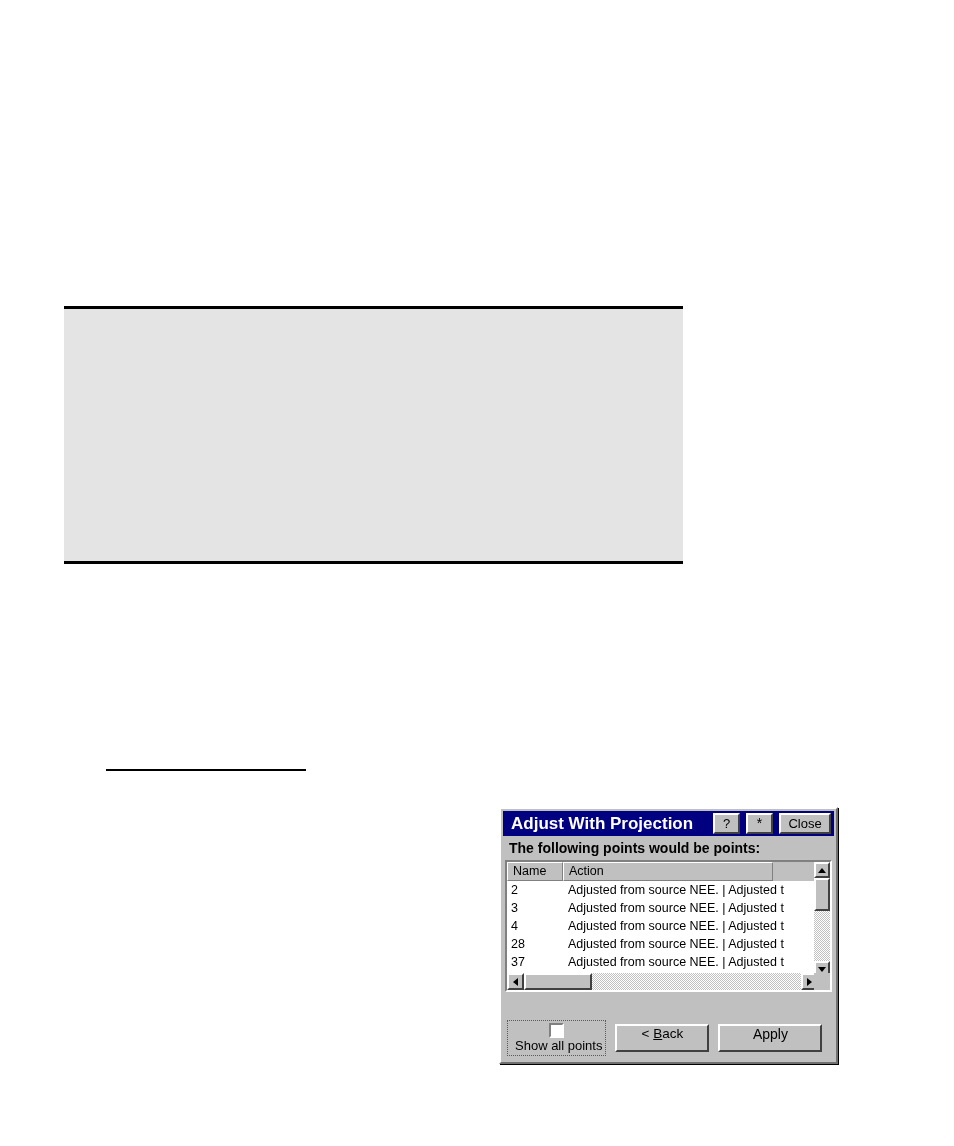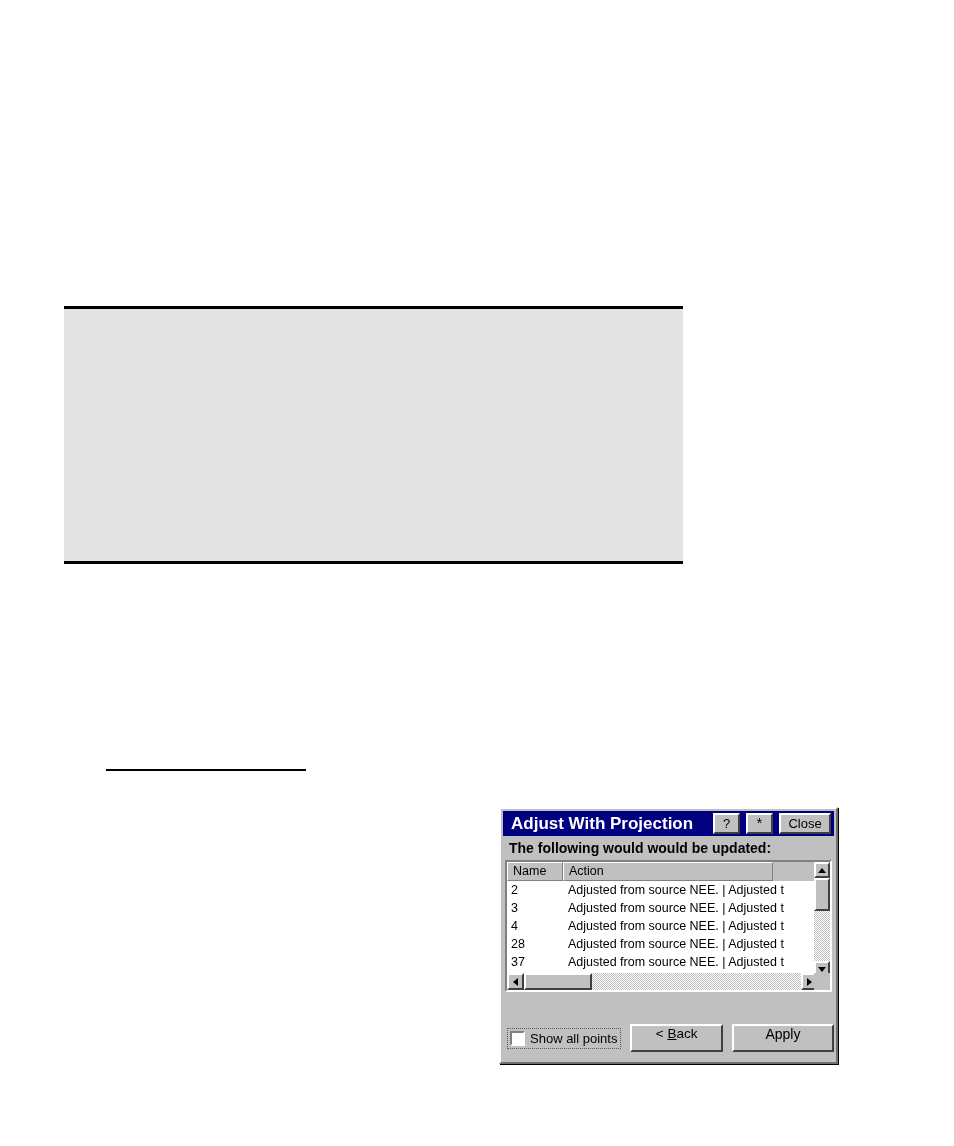--- a/index.html
+++ b/index.html
@@ -328,20 +328,21 @@
     display: flex;
     align-items: center;
   }
   .checkbox-wrap {
     display: flex;
     align-items: center;
     margin-left: 4px;
     padding: 2px 3px 2px 2px;
     border: 1px dotted #5a5a5a;
     cursor: default;
+    flex-direction: column;
   }
   .checkbox-box {
     width: 15px;
     height: 15px;
     background: #ffffff;
     border-top: 2px solid #808080;
     border-left: 2px solid #808080;
     border-right: 2px solid #ffffff;
     border-bottom: 2px solid #ffffff;
     box-sizing: border-box;
@@ -396,21 +397,21 @@
 
   <div class="titlebar">
     <div class="title-text">Adjust With Projection</div>
     <div class="title-buttons">
       <div class="tb-btn help">?</div>
       <div class="tb-btn star">*</div>
       <div class="tb-btn close">Close</div>
     </div>
   </div>
 
-  <div class="instruction">The following would would be updated:</div>
+  <div class="instruction">The following points would be points:</div>
 
   <div class="listview">
 
     <div class="lv-header">
       <div class="lv-th col-name">Name</div>
       <div class="lv-th col-action">Action</div>
     </div>
 
     <div class="lv-rows" id="listview-rows">
         <div class="lv-row">

